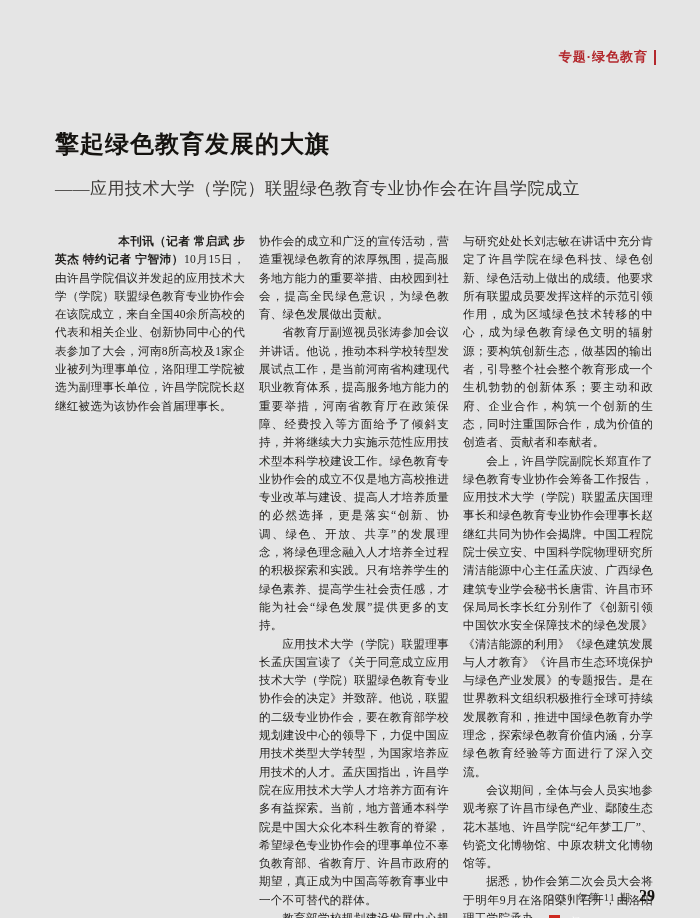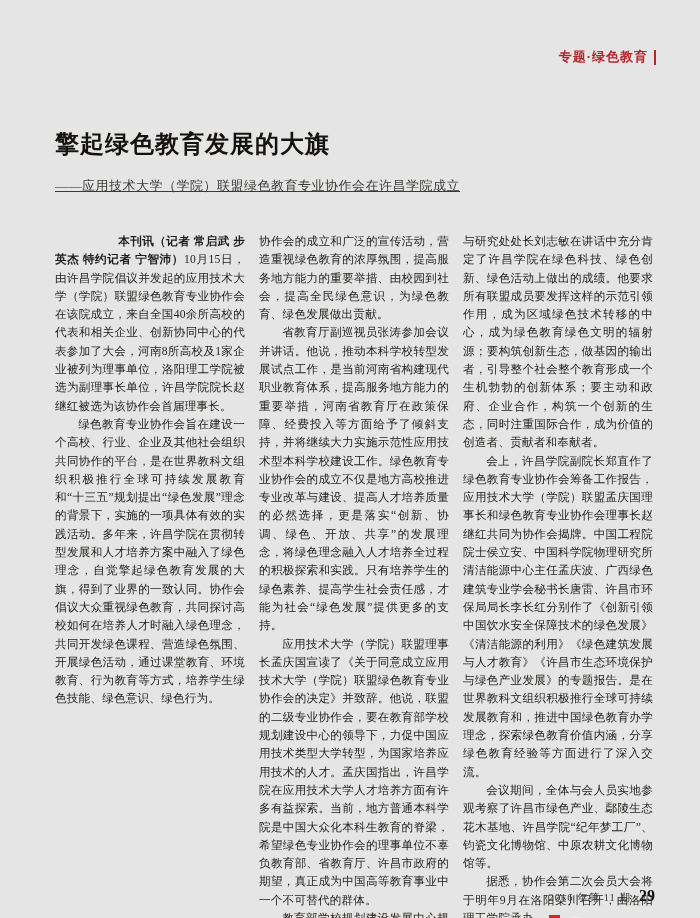--- a/index.html
+++ b/index.html
@@ -27,21 +27,21 @@
   }
   .topic-bar{width:2px;height:15px;background:var(--accent-red);display:inline-block;}
 
   
   .title-block{position:absolute;left:55px;top:120px;width:560px;margin-top:8px;}
   .article-title{
     font-family:"Liberation Sans","DejaVu Sans",sans-serif;
     font-weight:bold;font-size:24px;color:#151310;letter-spacing:1px;
   }
   .article-subtitle{
-    margin-top:17px;font-size:13px;color:#3c3a37;letter-spacing:0.5px;text-decoration:underline;
+    margin-top:17px;font-size:17px;color:#3c3a37;letter-spacing:0.5px;
   }
 
   
   .columns{
     position:absolute;left:55px;top:233px;width:598px;
     display:flex;gap:14px;
   }
   .col{flex:1 1 0;min-width:0;}
   .col p{
     font-size:11.6px;
@@ -84,21 +84,20 @@
 
   <div class="title-block">
     <div class="article-title">擎起绿色教育发展的大旗</div>
     <div class="article-subtitle">——应用技术大学（学院）联盟绿色教育专业协作会在许昌学院成立</div>
   </div>
 
   <div class="columns">
 
     <div class="col">
       <p class="indent"><span class="bold-lead">本刊讯（记者 常启武 步英杰 特约记者 宁智沛）</span><span>10月15日，由许昌学院倡议并发起的应用技术大学（学院）联盟绿色教育专业协作会在该院成立，来自全国40余所高校的代表和相关企业、创新协同中心的代表参加了大会，河南8所高校及1家企业被列为理事单位，洛阳理工学院被选为副理事长单位，许昌学院院长赵继红被选为该协作会首届理事长。</span></p>
-      <p class="indent">绿色教育专业协作会旨在建设一个高校、行业、企业及其他社会组织共同协作的平台，是在世界教科文组织积极推行全球可持续发展教育和“十三五”规划提出“绿色发展”理念的背景下，实施的一项具体有效的实践活动。多年来，许昌学院在贯彻转型发展和人才培养方案中融入了绿色理念，自觉擎起绿色教育发展的大旗，得到了业界的一致认同。协作会倡议大众重视绿色教育，共同探讨高校如何在培养人才时融入绿色理念，共同开发绿色课程、营造绿色氛围、开展绿色活动，通过课堂教育、环境教育、行为教育等方式，培养学生绿色技能、绿色意识、绿色行为。</p>
     </div>
 
     <div class="col">
       <p>协作会的成立和广泛的宣传活动，营造重视绿色教育的浓厚氛围，提高服务地方能力的重要举措、由校园到社会，提高全民绿色意识，为绿色教育、绿色发展做出贡献。</p>
       <p class="indent">省教育厅副巡视员张涛参加会议并讲话。他说，推动本科学校转型发展试点工作，是当前河南省构建现代职业教育体系，提高服务地方能力的重要举措，河南省教育厅在政策保障、经费投入等方面给予了倾斜支持，并将继续大力实施示范性应用技术型本科学校建设工作。绿色教育专业协作会的成立不仅是地方高校推进专业改革与建设、提高人才培养质量的必然选择，更是落实“创新、协调、绿色、开放、共享”的发展理念，将绿色理念融入人才培养全过程的积极探索和实践。只有培养学生的绿色素养、提高学生社会责任感，才能为社会“绿色发展”提供更多的支持。</p>
       <p class="indent">应用技术大学（学院）联盟理事长孟庆国宣读了《关于同意成立应用技术大学（学院）联盟绿色教育专业协作会的决定》并致辞。他说，联盟的二级专业协作会，要在教育部学校规划建设中心的领导下，力促中国应用技术类型大学转型，为国家培养应用技术的人才。孟庆国指出，许昌学院在应用技术大学人才培养方面有许多有益探索。当前，地方普通本科学院是中国大众化本科生教育的脊梁，希望绿色专业协作会的理事单位不辜负教育部、省教育厅、许昌市政府的期望，真正成为中国高等教育事业中一个不可替代的群体。</p>
       <p class="indent">教育部学校规划建设发展中心规划</p>
     </div>
 
     <div class="col">

